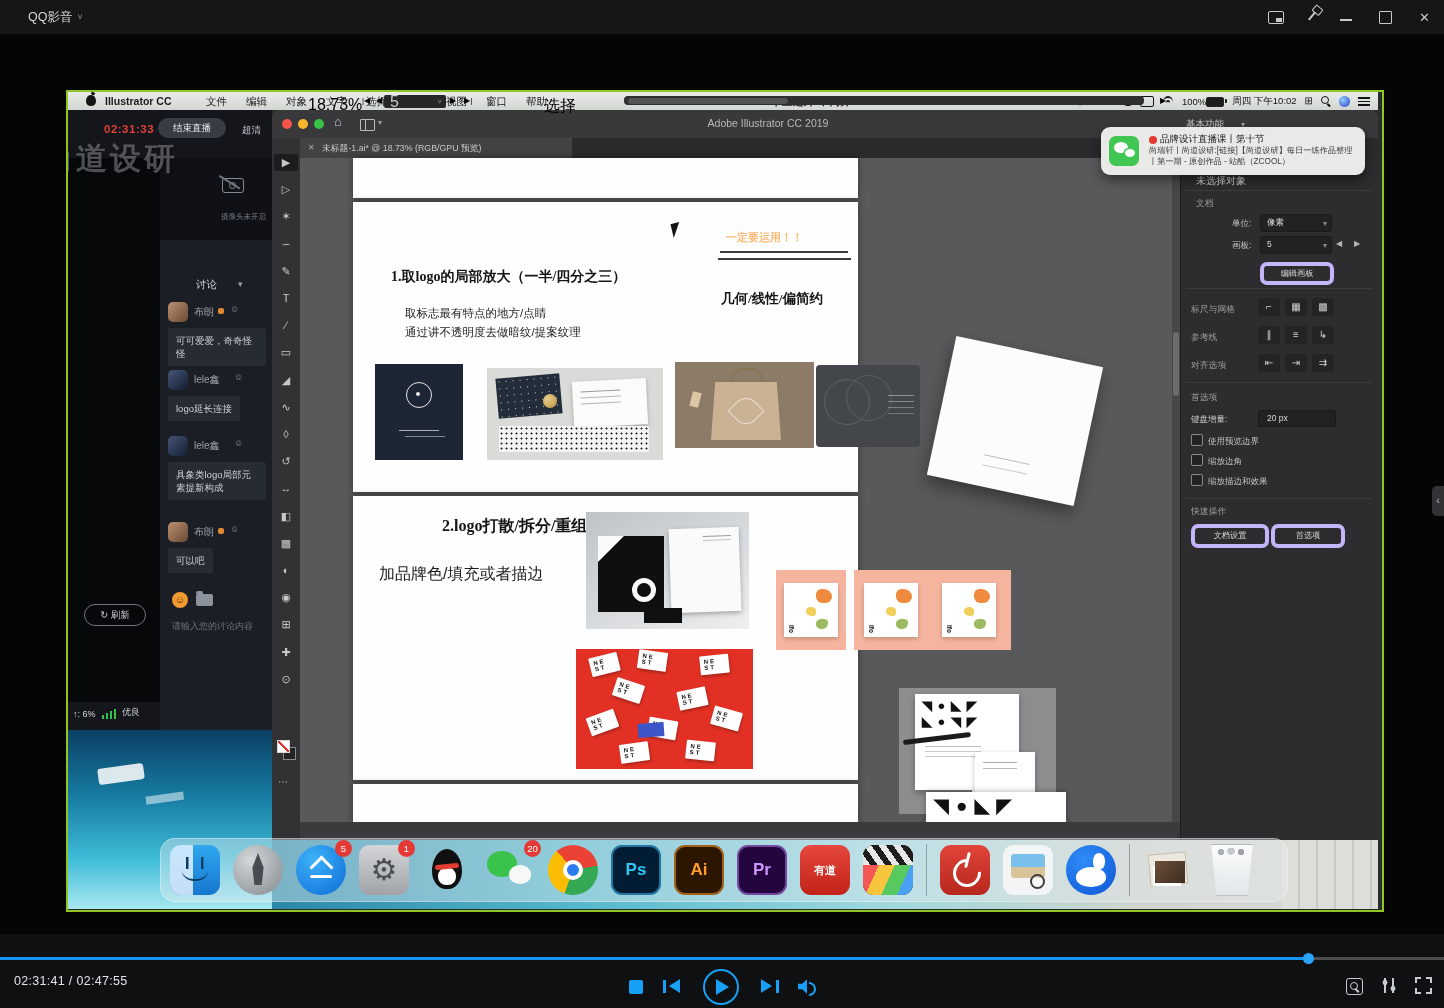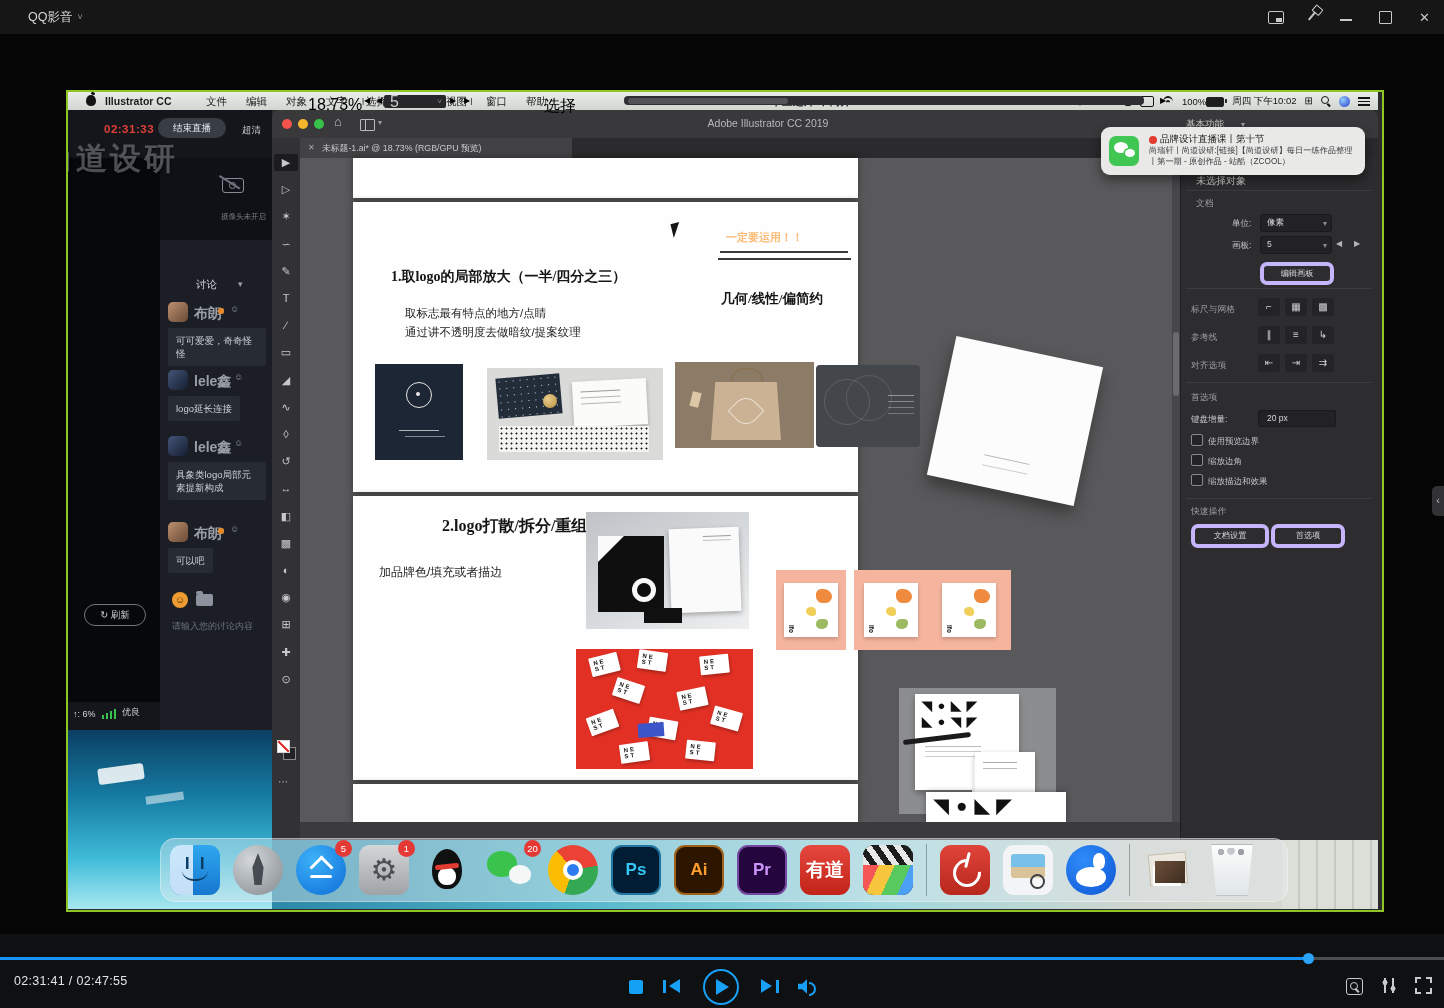--- a/index.html
+++ b/index.html
@@ -66,21 +66,21 @@
   .cambox{left:0;top:0;width:112px;height:82px;background:#0f1116;}
   .camic{left:62px;top:20px;width:20px;height:13px;border:1.5px solid #858b96;border-radius:3px;}
   .camic::before{content:"";position:absolute;left:6px;top:2.5px;width:5px;height:5px;border:1.3px solid #858b96;border-radius:50%;}
   .camic::after{content:"";position:absolute;left:-3px;top:-4px;width:24px;height:2px;background:#6c727e;transform:rotate(32deg);transform-origin:0 0;}
   .camlbl{right:6px;top:54px;color:#737a85;font-size:7.5px;}
   .dislbl{left:36px;top:120px;color:#d5d8dd;font-size:10.5px;}
   .discaret{left:78px;top:121px;color:#9aa0a8;font-size:9px;}
   .avtr{width:20px;height:20px;border-radius:5px;}
   .av-a{background:linear-gradient(135deg,#bb9070,#6a4a35);}
   .av-b{background:linear-gradient(135deg,#45557a,#141e2e);}
-  .uname{color:#9aa0a8;font-size:14px;font-weight:bold;}
+  .uname{color:#9aa0a8;font-size:10px;}
   .udot{width:6px;height:6px;border-radius:2px;background:#e0892f;}
   .usmile{color:#8c93a0;font-size:9px;}
   .bubble{background:#272b33;color:#ccd0d7;font-size:9.5px;line-height:13px;padding:6px 8px;border-radius:2px;max-width:82px;}
   .emoji-ic{left:12px;top:434px;width:16px;height:16px;border-radius:50%;background:#f09a32;color:#5b3a08;font-size:10px;text-align:center;line-height:16px;}
   .folder-ic{left:36px;top:436px;width:17px;height:12px;background:#8d939e;border-radius:2px;}
   .folder-ic::before{content:"";position:absolute;left:0;top:-3px;width:7px;height:3px;background:#8d939e;border-radius:2px 2px 0 0;}
   .inputph{left:12px;top:462px;color:#6b7280;font-size:9px;}
 
   
   .wall-l{left:0;top:638px;width:204px;height:179px;
@@ -153,21 +153,21 @@
   .sketch{left:748px;top:273px;width:104px;height:82px;background:#43474b;border-radius:4px;}
   .sketch::before{content:"";position:absolute;left:8px;top:14px;width:44px;height:44px;border:1px solid rgba(255,255,255,.14);border-radius:50%;}
   .sketch::after{content:"";position:absolute;left:30px;top:10px;width:44px;height:44px;border:1px solid rgba(255,255,255,.12);border-radius:50%;}
   .sketch i{position:absolute;left:72px;top:30px;width:26px;height:1px;background:rgba(255,255,255,.42);
     box-shadow:0 6px 0 rgba(255,255,255,.35),0 12px 0 rgba(255,255,255,.3),0 18px 0 rgba(255,255,255,.25);}
   .paper{left:872px;top:258px;width:150px;height:142px;background:#fcfcfc;transform:rotate(12deg);box-shadow:0 8px 16px rgba(0,0,0,.38);}
   .paper i{position:absolute;left:52px;top:110px;width:46px;height:1px;background:#bbb;box-shadow:8px 5px 0 -8px #bbb,0 10px 0 #ccc;}
 
   
   .sl-h2{left:374px;top:424px;font-family:"Liberation Serif",serif;font-weight:bold;font-size:16px;color:#141414;}
-  .sl-s3{left:311px;top:472px;font-size:12px;color:#1d1d1d;}
+  .sl-s3{left:311px;top:472px;font-size:16px;color:#1d1d1d;}
   .mockbw{left:518px;top:420px;width:163px;height:117px;background:linear-gradient(150deg,#bfc3c7,#edeff0);}
   .mockbw .bsq{position:absolute;left:12px;top:24px;width:66px;height:76px;background:#0f0f10;}
   .mockbw .bsq::before{content:"";position:absolute;left:0;top:0;width:0;height:0;border-left:26px solid #fafafa;border-bottom:26px solid transparent;}
   .mockbw .bsq::after{content:"";position:absolute;right:8px;bottom:10px;width:14px;height:14px;border:5px solid #fafafa;border-radius:50%;}
   .mockbw .wcd{position:absolute;left:84px;top:16px;width:70px;height:84px;background:#fafafa;transform:rotate(-2deg);box-shadow:0 2px 5px rgba(0,0,0,.3);}
   .mockbw .wcd i{position:absolute;right:8px;top:8px;width:28px;height:1px;background:#9a9a9a;box-shadow:0 4px 0 #c2c2c2;}
   .mockbw .bc{position:absolute;left:58px;top:96px;width:38px;height:15px;background:#101010;}
   .redposter{left:508px;top:557px;width:177px;height:120px;background:#e23124;overflow:hidden;}
   .rp{position:absolute;width:29px;height:19px;background:#fff;border-radius:1px;box-shadow:1px 2px 3px rgba(0,0,0,.25);}
   .rp em{display:block;margin:3px 0 0 4px;width:14px;font-size:6px;line-height:6px;font-weight:bold;color:#111;letter-spacing:2px;word-break:break-all;}
@@ -259,21 +259,21 @@
   .i-chrome{border-radius:50%;background:conic-gradient(from -40deg,#ea4335 0 120deg,#34a853 120deg 240deg,#fbbc04 240deg 360deg);}
   .i-chrome .cc{position:absolute;left:15px;top:15px;width:12px;height:12px;border-radius:50%;background:#2c7cf0;border:4px solid #fff;}
   .i-ps{background:#001d33;border:2px solid rgba(60,190,255,.55);box-sizing:border-box;}
   .i-ai{background:#2d1600;border:2px solid rgba(255,160,45,.55);box-sizing:border-box;}
   .i-pr{background:#24053d;border:2px solid rgba(195,140,255,.5);box-sizing:border-box;}
   .lbl{position:absolute;left:0;top:0;width:46px;height:46px;text-align:center;line-height:46px;font-size:17px;font-weight:bold;}
   .i-ps .lbl{color:#34c6f4;}
   .i-ai .lbl{color:#ff9e2c;}
   .i-pr .lbl{color:#cf96fd;}
   .i-youdao{background:linear-gradient(#e6473e,#c22318);}
-  .i-youdao .lbl2{position:absolute;left:0;top:0;width:50px;height:38px;text-align:center;line-height:50px;font-size:19px;font-weight:bold;color:#fff;}
+  .i-youdao .lbl2{position:absolute;left:0;top:0;width:50px;height:38px;text-align:center;line-height:50px;font-size:11px;font-weight:bold;color:#fff;}
   .i-fcp{overflow:hidden;background:#1a1a1a;}
   .i-fcp::before{content:"";position:absolute;left:0;top:0;width:50px;height:20px;background:repeating-linear-gradient(55deg,#e8e8e8 0 6px,#1d1d1d 6px 12px);}
   .i-fcp::after{content:"";position:absolute;left:0;top:20px;width:50px;height:30px;background:linear-gradient(115deg,#f55656 0 25%,#f8c63d 25% 50%,#57c95e 50% 75%,#4aa0f5 75%);}
   .i-netease{background:linear-gradient(#e0443a,#b7271d);}
   .i-netease::before{content:"";position:absolute;left:13px;top:14px;width:22px;height:22px;border:3.5px solid #fff;border-radius:50%;border-top-color:transparent;transform:rotate(40deg);}
   .i-netease::after{content:"";position:absolute;left:26px;top:7px;width:3px;height:16px;background:#fff;border-radius:2px;transform:rotate(14deg);}
   .i-preview{background:#f3f4f5;}
   .i-preview::before{content:"";position:absolute;left:8px;top:9px;width:34px;height:24px;border-radius:3px;background:linear-gradient(#79c0ea 0 55%,#d9c49a 55%);}
   .i-preview::after{content:"";position:absolute;right:8px;bottom:6px;width:11px;height:11px;border:2.5px solid #3c3f43;border-radius:50%;background:rgba(255,255,255,.4);}
   .i-duck{background:radial-gradient(circle at 35% 30%,#2f8cf8,#0e55d6);border-radius:50%;}

